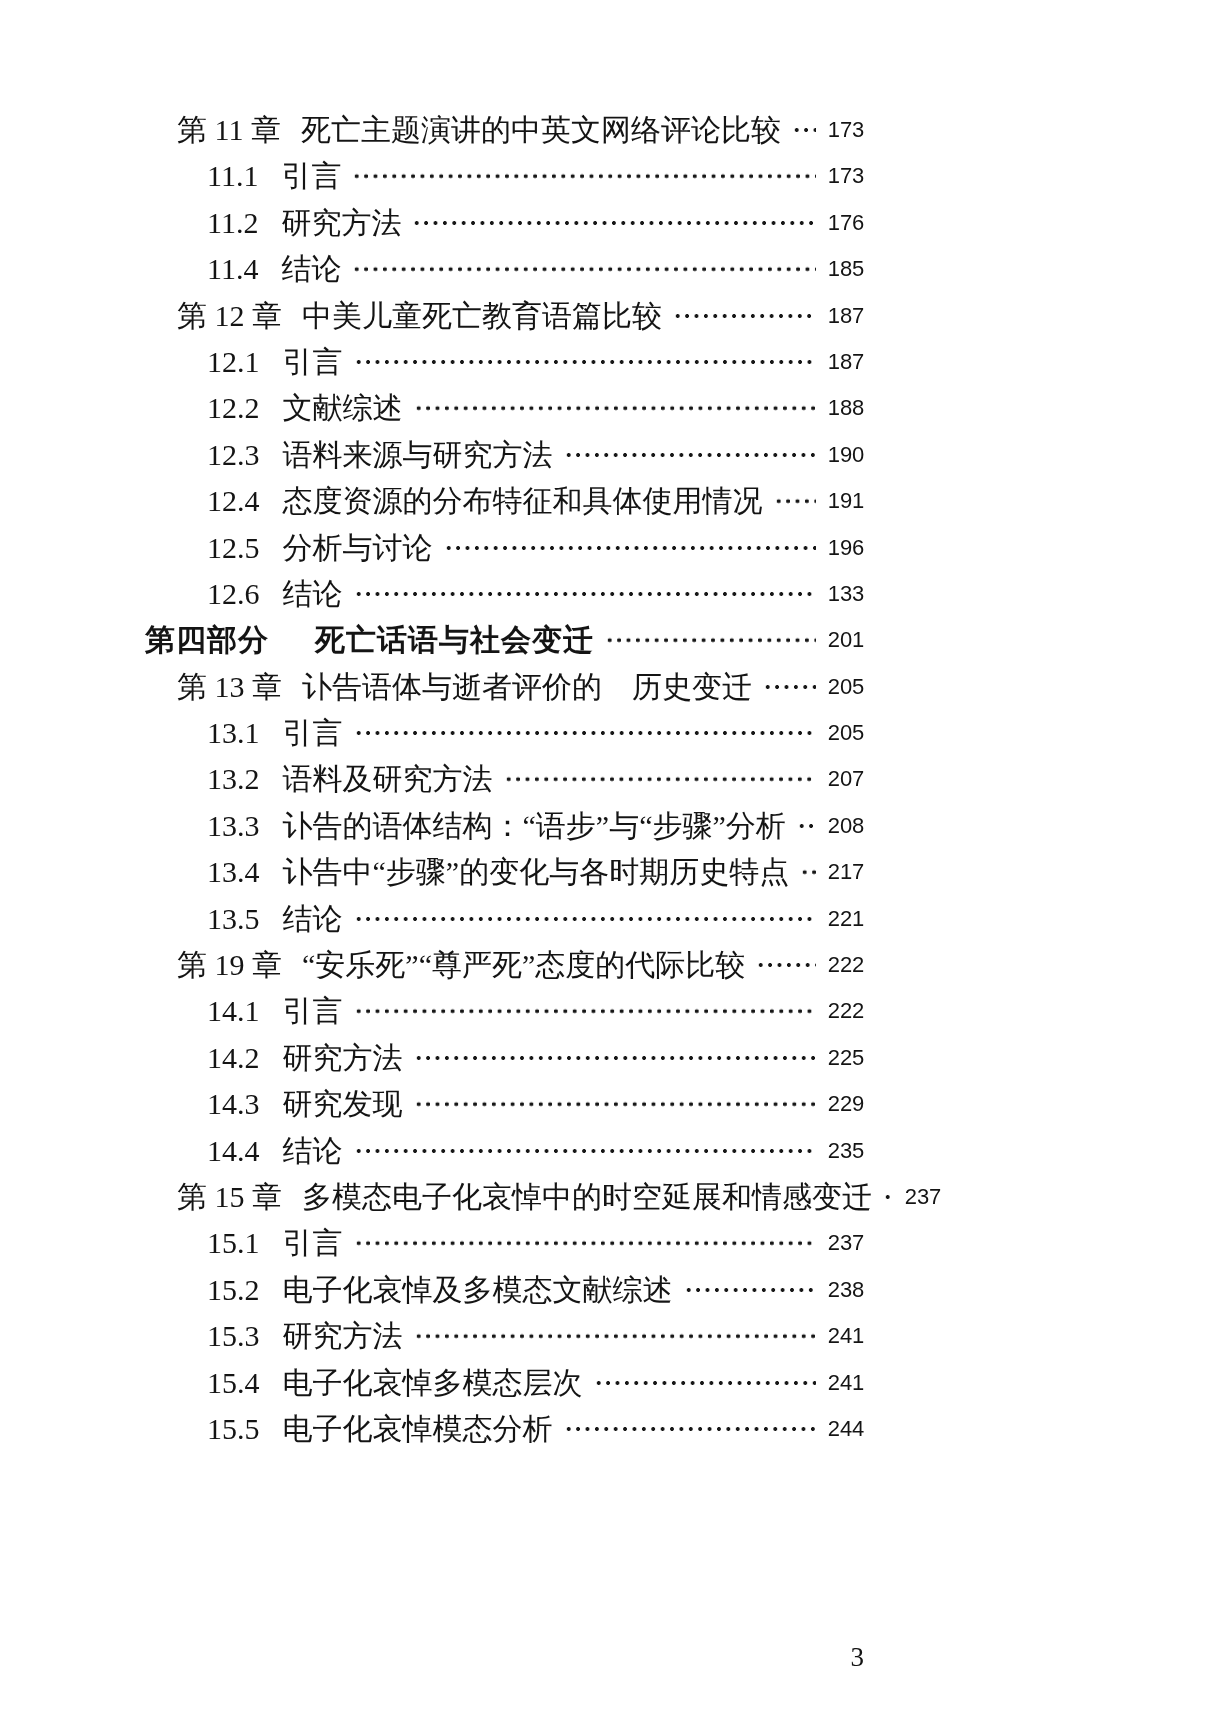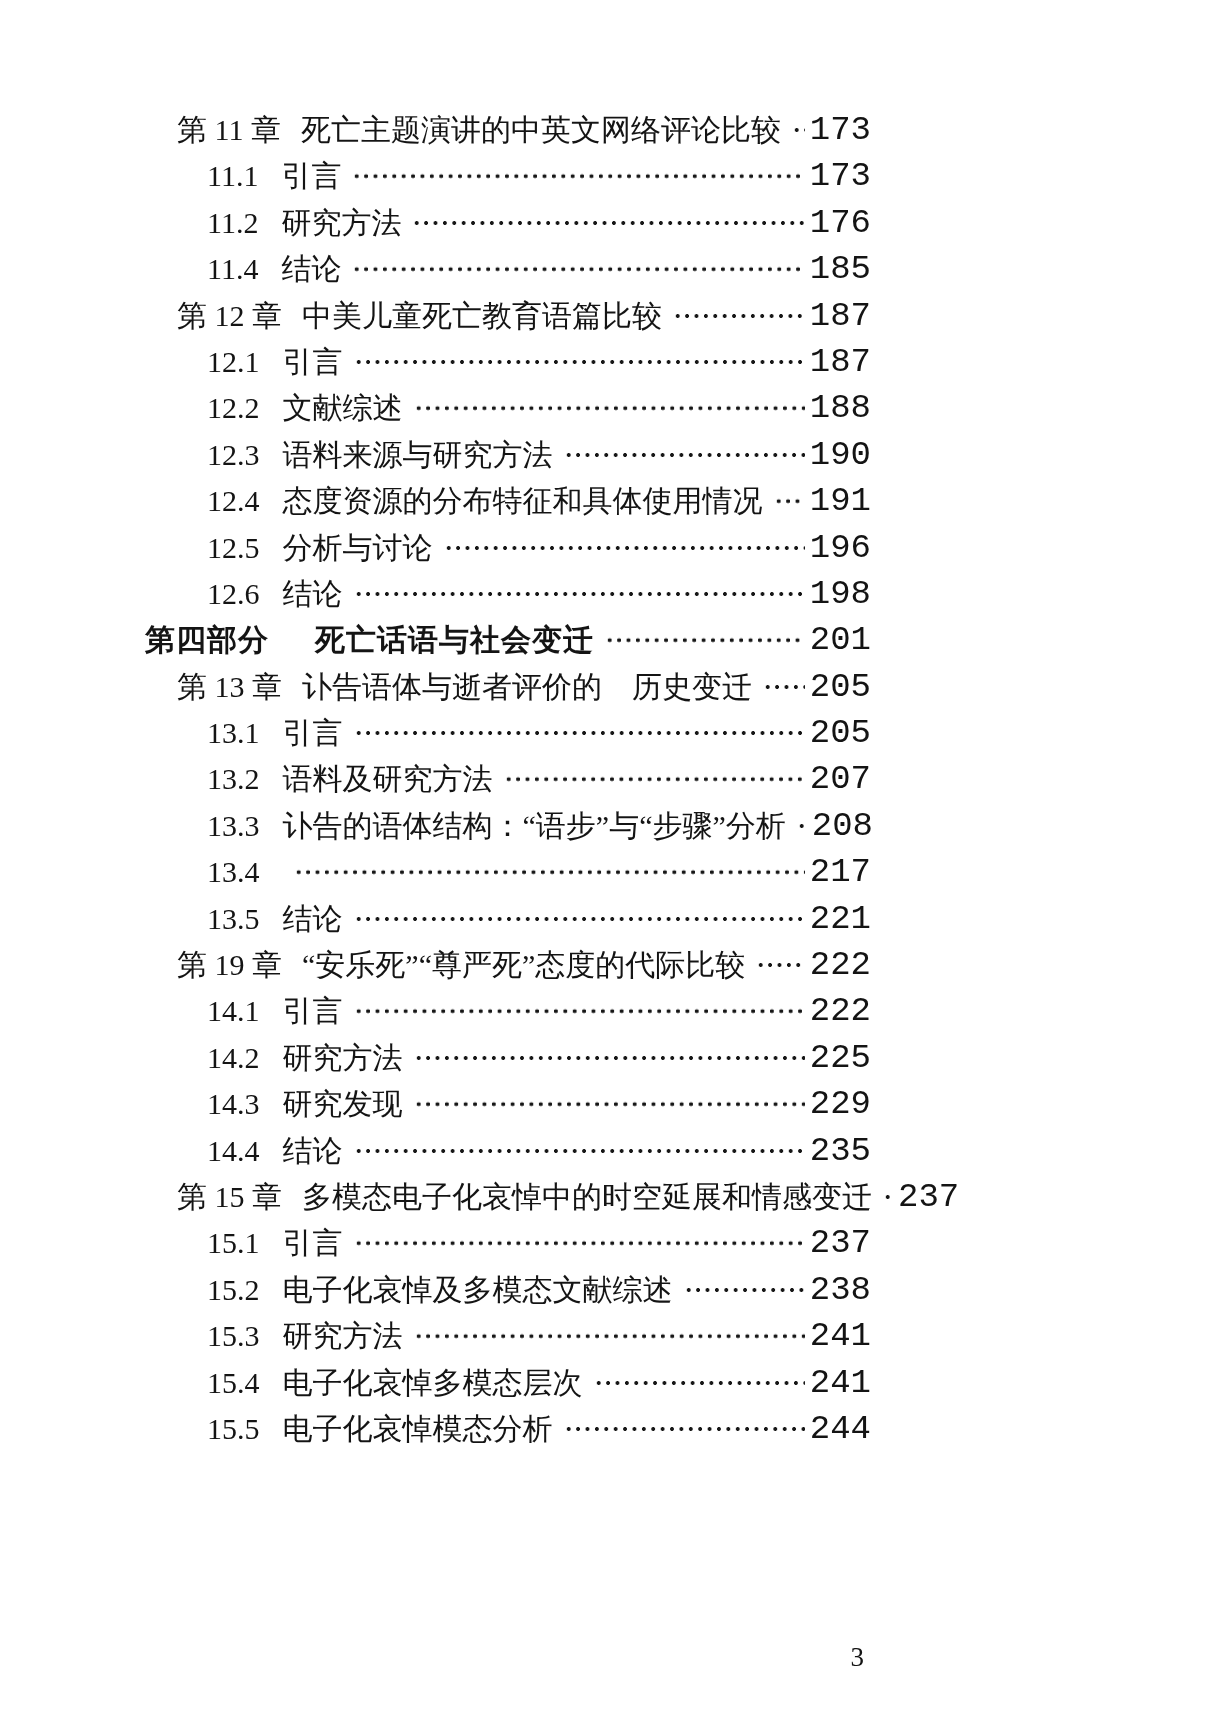--- a/index.html
+++ b/index.html
@@ -63,23 +63,23 @@
     margin: 0 5px 0 9px;
     background-image: radial-gradient(circle, #161616 1.7px, transparent 2.2px);
     background-size: 9.4px 100%;
     background-position: 2px 50%;
     background-repeat: repeat-x;
   }
   .pagenum {
     flex: 0 0 auto;
     min-width: 50px;
     text-align: center;
-    font-family: Liberation Mono, monospace;
+    font-family: Liberation Sans, sans-serif;
     font-weight: 400;
-    font-size: 34px;
+    font-size: 22px;
   }
   .footer-num {
     position: absolute;
     top: 1642px;
     right: 138px;
     font-size: 27px;
     line-height: 30px;
     color: #141414;
   }
 </style>
@@ -145,21 +145,21 @@
       <div class="toc-row section">
     <span class="label">12.5</span>
     <span class="title">分析与讨论</span>
     <span class="leader"></span>
     <span class="pagenum">196</span>
   </div>
       <div class="toc-row section">
     <span class="label">12.6</span>
     <span class="title">结论</span>
     <span class="leader"></span>
-    <span class="pagenum">198</span>
+    <span class="pagenum">133</span>
   </div>
       <div class="toc-row part">
     <span class="label">第四部分</span>
     <span class="title">死亡话语与社会变迁</span>
     <span class="leader"></span>
     <span class="pagenum">201</span>
   </div>
       <div class="toc-row chapter">
     <span class="label">第 13 章</span>
     <span class="title">讣告语体与逝者评价的　历史变迁</span>
@@ -179,20 +179,21 @@
     <span class="pagenum">207</span>
   </div>
       <div class="toc-row section">
     <span class="label">13.3</span>
     <span class="title">讣告的语体结构：“语步”与“步骤”分析</span>
     <span class="leader"></span>
     <span class="pagenum">208</span>
   </div>
       <div class="toc-row section">
     <span class="label">13.4</span>
+    <span class="title">讣告中“步骤”的变化与各时期历史特点</span>
     <span class="leader"></span>
     <span class="pagenum">217</span>
   </div>
       <div class="toc-row section">
     <span class="label">13.5</span>
     <span class="title">结论</span>
     <span class="leader"></span>
     <span class="pagenum">221</span>
   </div>
       <div class="toc-row chapter">

